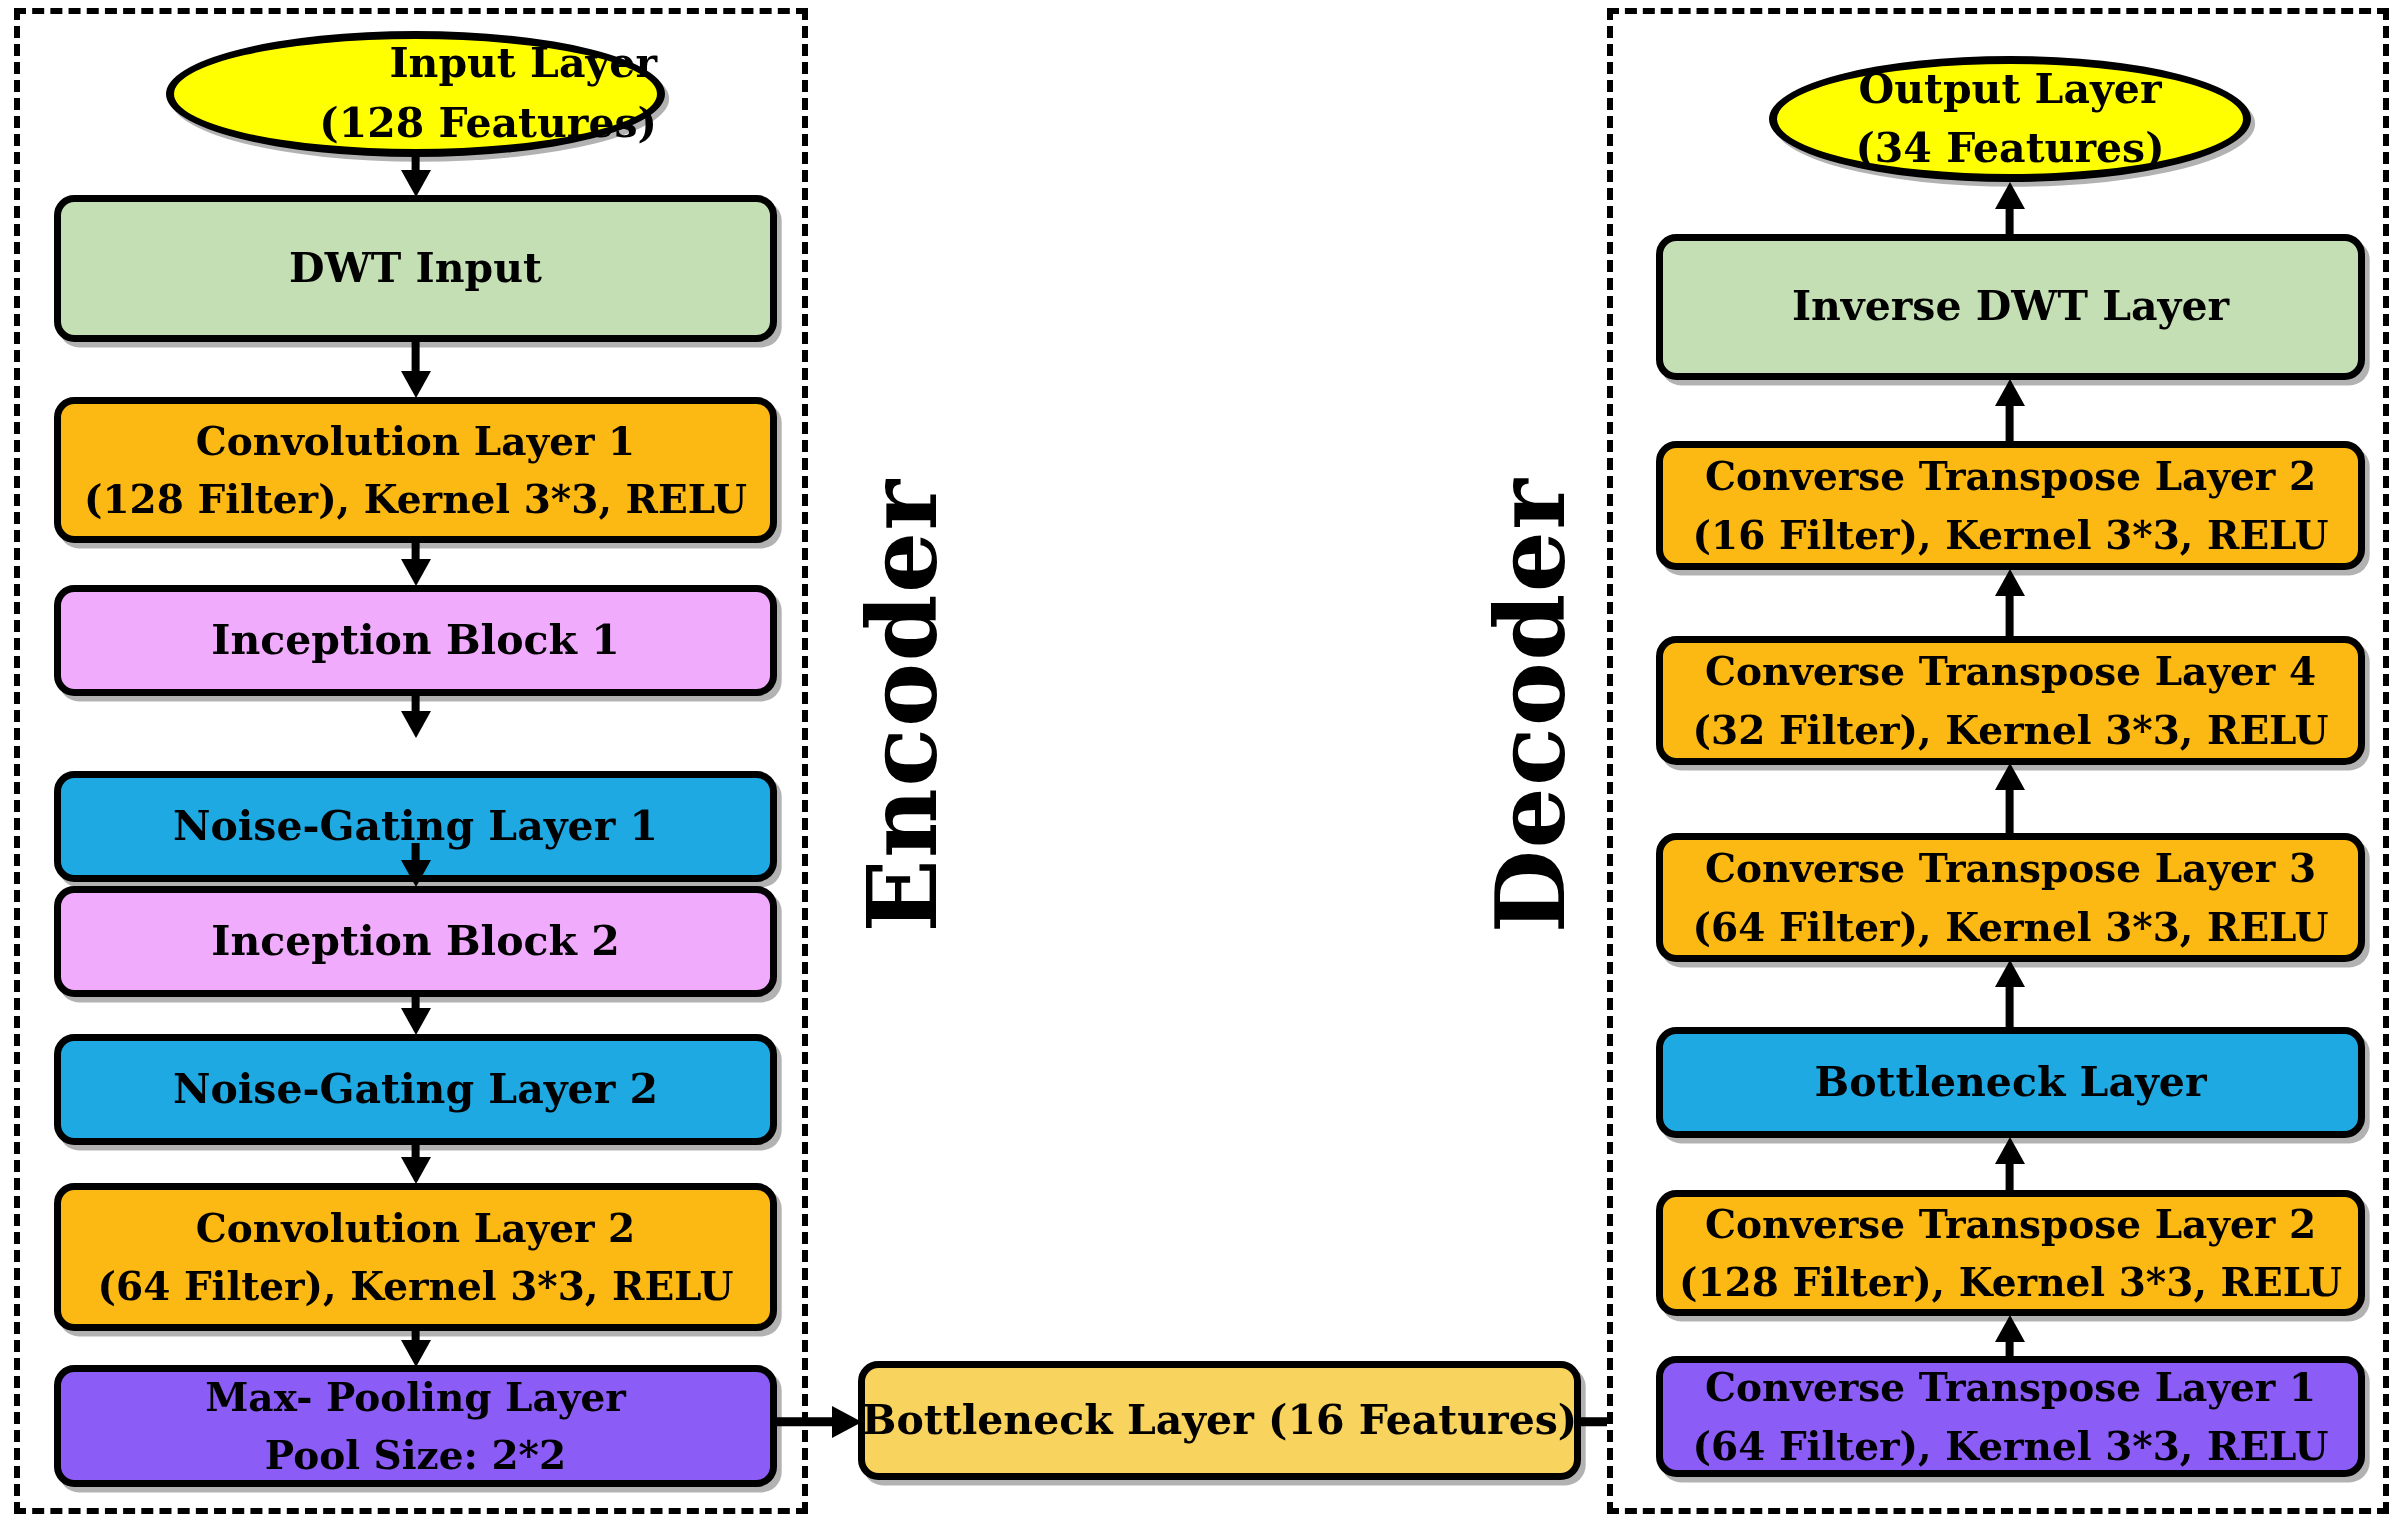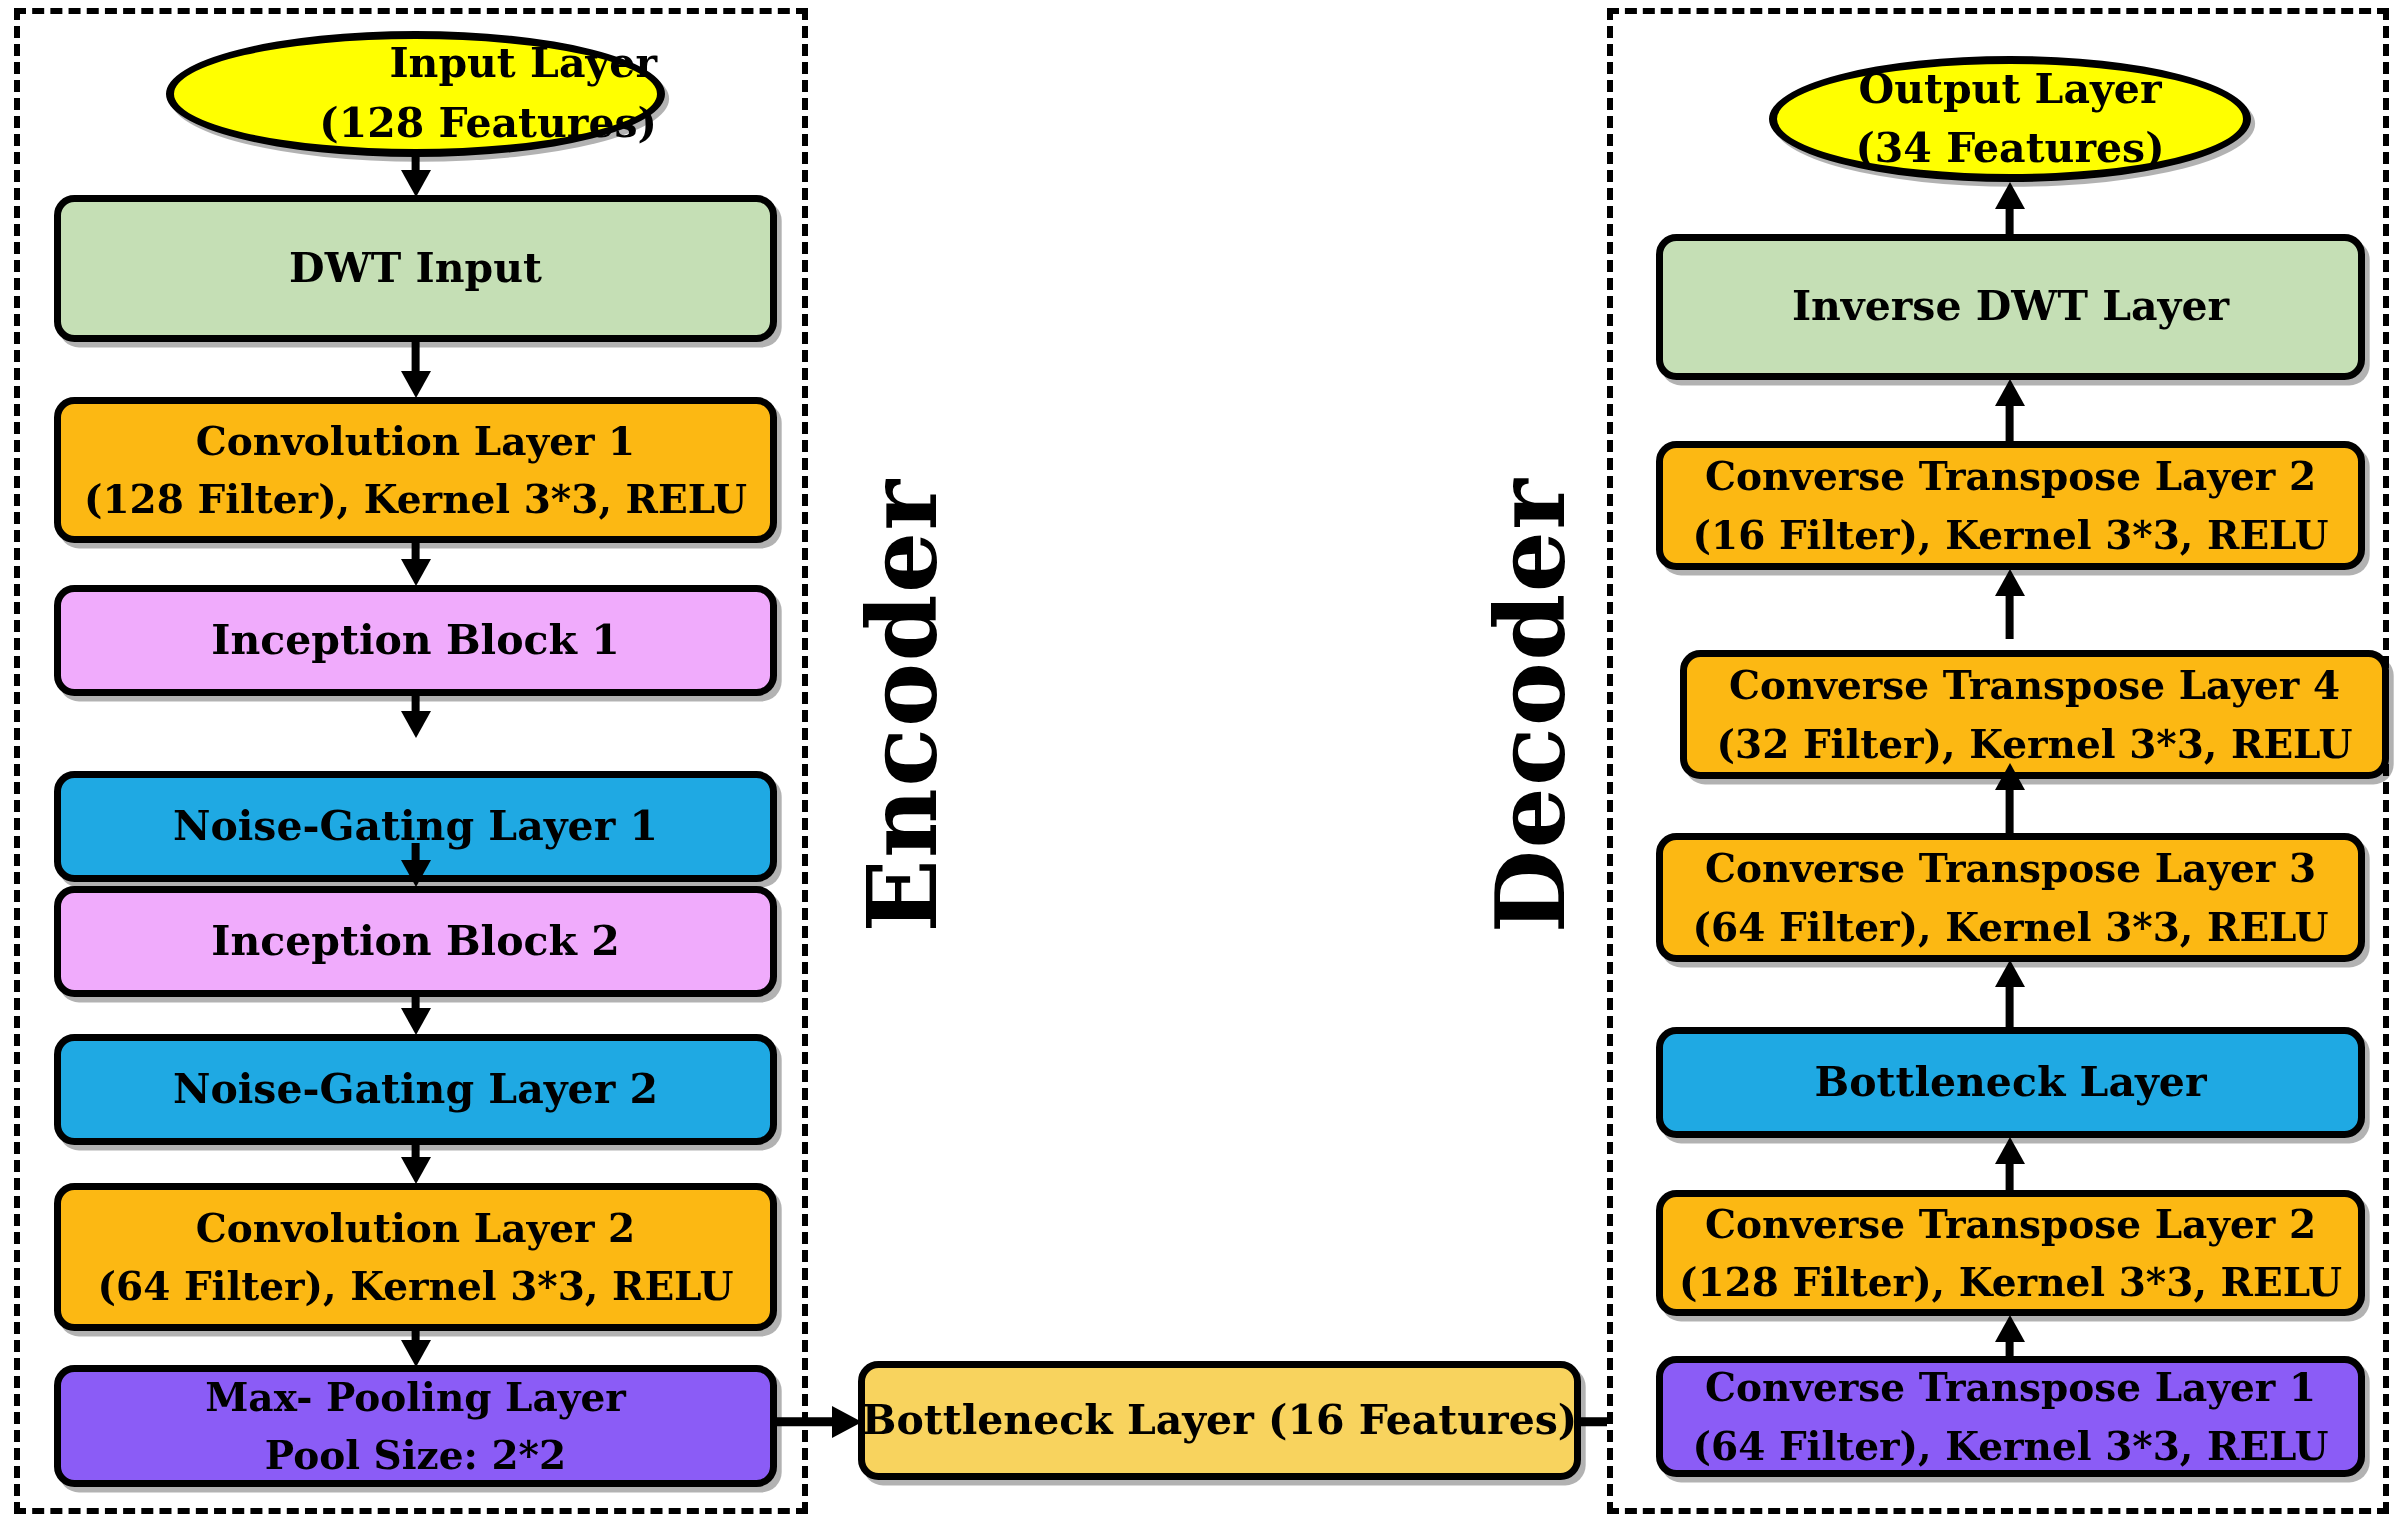--- a/index.html
+++ b/index.html
@@ -176,21 +176,21 @@
 
   <div class="varrow up" style="left:1994px;top:379px;height:62px;"></div>
 
   <div class="node orange" style="left:1656px;top:441px;width:709px;height:129px;">
     <div class="ln">Converse Transpose Layer 2</div>
     <div class="ln">(16 Filter), Kernel 3*3, RELU</div>
   </div>
 
   <div class="varrow up" style="left:1994px;top:569px;height:67px;"></div>
 
-  <div class="node orange" style="left:1656px;top:650px;width:709px;height:129px;margin-left:24px;">
+  <div class="node orange" style="left:1656px;top:636px;width:709px;height:129px;">
     <div class="ln">Converse Transpose Layer 4</div>
     <div class="ln">(32 Filter), Kernel 3*3, RELU</div>
   </div>
 
   <div class="varrow up" style="left:1994px;top:763px;height:69px;"></div>
 
   <div class="node orange" style="left:1656px;top:833px;width:709px;height:129px;">
     <div class="ln">Converse Transpose Layer 3</div>
     <div class="ln">(64 Filter), Kernel 3*3, RELU</div>
   </div>

